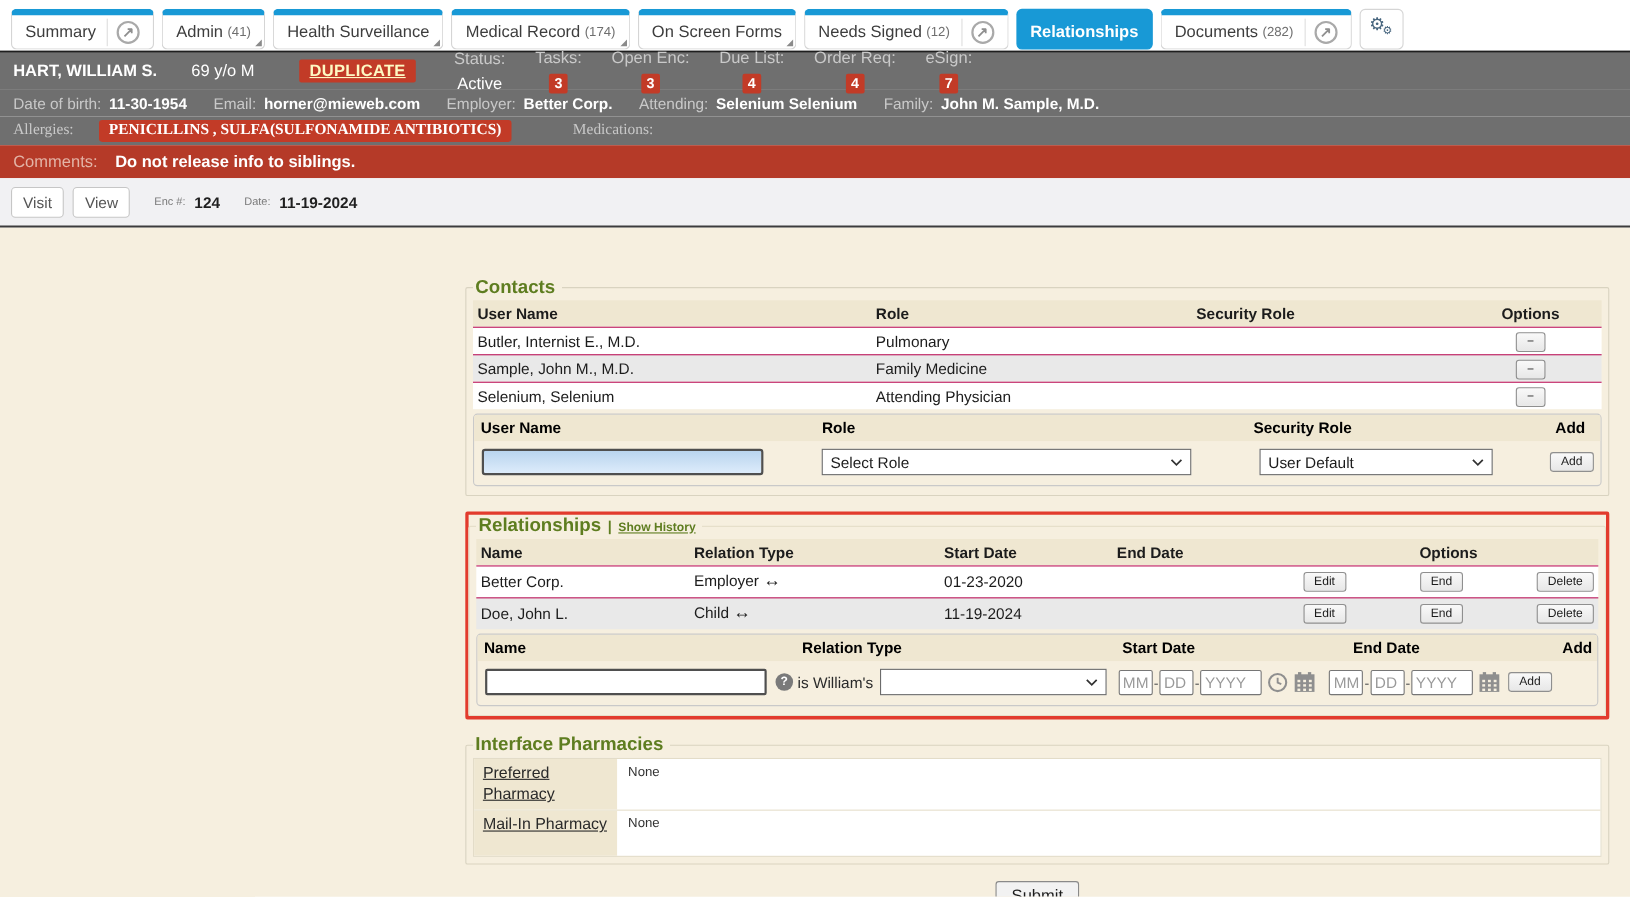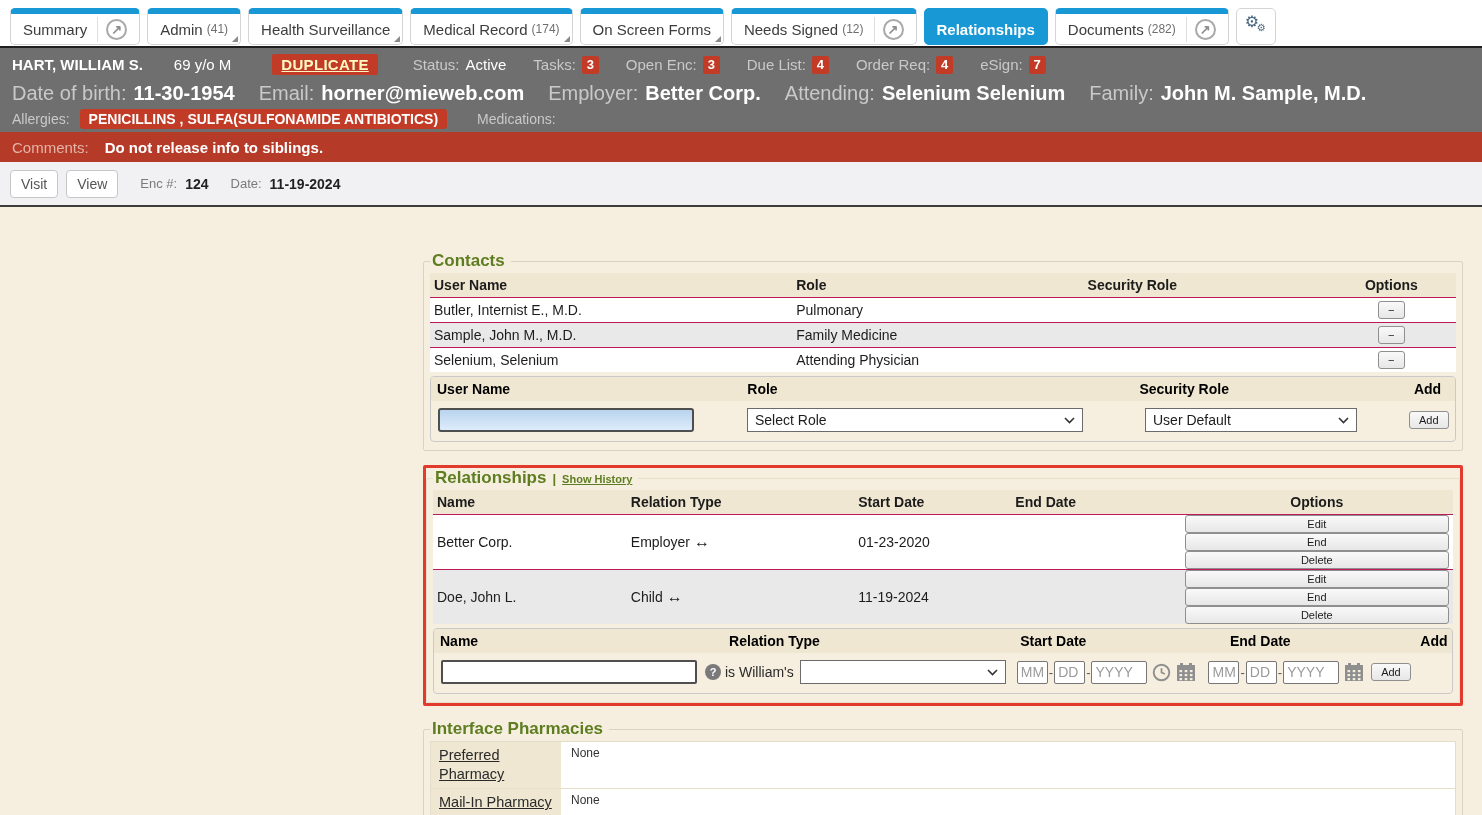--- a/index.html
+++ b/index.html
@@ -25,48 +25,48 @@
   .gearbtn { height:37px; width:40px; border:1px solid #d5d5d5; border-radius:5px;
     background:#fff; position:relative; cursor:pointer; }
   .gear1 { position:absolute; top:3px; left:8px; font-size:16px; color:#47657e; }
   .gear2 { position:absolute; top:13px; left:20px; font-size:10px; color:#47657e; }
   
   .bar1 { height:33px; background:#6f6f6f; color:#fff; display:flex; align-items:center;
     padding:0 12px; font-size:15px; gap:13px; white-space:nowrap; }
   .pname { font-weight:bold; margin-right:18px;text-align:right; }
   .agesex { margin-right:28px; }
   .lbl { color:#c9c9c9; }
-  .grp { display:flex; align-items:center; gap:6px; }
+  .grp { display:flex; align-items:center; gap:6px;flex-direction:column; }
   .badge { background:#c23b27; color:#fff; font-weight:bold; font-size:13px;
     min-width:17px; height:18px; line-height:18px; text-align:center; border-radius:2px;
     display:inline-block; padding:0 3px; cursor:pointer; }
   .dup { background:#c23b27; color:#fef9c3; font-weight:bold; text-decoration:underline;
     padding:2px 9px; border-radius:2px; margin-right:22px; cursor:pointer; letter-spacing:.3px; }
-  .bar2 { height:25px; background:#6f6f6f; color:#fff; font-size:20px;
+  .bar2 { height:25px; background:#6f6f6f; color:#fff; font-size:14px;
     display:flex; align-items:center; padding:0 12px; gap:7px; white-space:nowrap; }
   .val { color:#fff; font-weight:bold; }
   .sp { width:10px; }
   .bar3 { height:26px; background:#6f6f6f; color:#fff; font-size:14px;
-    display:flex; align-items:center; padding:0 12px; gap:10px; white-space:nowrap; }
+    display:flex; align-items:center; padding:0 12px; gap:23px; white-space:nowrap;font-family:Liberation Serif, serif; }
   .allergy-box { background:#c23b27; color:#fff; font-weight:bold; padding:2px 9px;
     border-radius:3px; cursor:pointer; }
   .med-link { color:#e8c546; cursor:pointer; }
   .med-link::after { content:", "; }
   .med-link:last-child::after { content:""; }
   
   .comments { height:30px; background:#b53a28; display:flex; align-items:center;
     padding:0 12px; font-size:15px; gap:16px; }
   .clabel { color:#e3b4a7; }
   .cvalue { color:#fff; font-weight:bold; }
   
   .encbar { height:45px; background:#f1f1f3; display:flex; align-items:center;
     padding:0 10px; gap:8px; border-bottom:2px solid #3c3c3c; }
   .btn-lg { background:#fff; border:1px solid #c6c6c6; border-radius:4px;
     padding:5px 10px; font-size:14px; color:#555; font-family:inherit; cursor:pointer; }
-  .enc-label { color:#7a7a7a; font-size:13px; margin-left:14px; }
+  .enc-label { color:#7a7a7a; font-size:10px; margin-left:14px; }
   .enc-value { color:#1f1f1f; font-weight:bold; font-size:14px; }
   
   .content { background:#f6efdf; height:657px; padding-top:44px; }
   .col { width:1040px; margin-left:423px; }
   fieldset.fs { border:1px solid #d9d3c0; border-radius:2px; margin:0; padding:2px 6px 8px; background:#f6efdf; }
   .fs-legend { font-size:17px; font-weight:bold; color:#5e7d20; padding:0 6px 0 2px; }
   .thead { display:grid; background:#efe7d1; font-weight:bold; font-size:14px;
     color:#1c1c1c; height:24px; align-items:center; padding:0; }
   .thead > div { padding:0 4px; }
   .trow { display:grid; background:#fff; font-size:14px; color:#1c1c1c;
@@ -103,21 +103,21 @@
   .help-circ { display:inline-flex; align-items:center; justify-content:center;
     width:16px; height:16px; background:#7a7a7a; color:#fff; border-radius:50%;
     font-size:11px; font-weight:bold; margin-left:8px; }
   .helper-txt { font-size:14px; color:#2a2a2a; margin:0 6px 0 4px; white-space:nowrap; }
   .icon-btn { background:none; border:none; padding:0; margin-left:5px; cursor:pointer; line-height:0; }
   .redbox { border:3px solid #e23b2d; border-radius:2px; margin-top:14px; }
   .legend-wrap { display:flex; align-items:baseline; gap:6px; }
   .show-hist { font-size:11px; font-weight:bold; color:#5e7d20; text-decoration:underline; cursor:pointer; }
   .legend-sep { color:#5e7d20; font-size:13px; }
   .arrow { font-weight:bold; font-size:16px; margin-left:4px; }
-  .rel-options { display:flex; justify-content:space-between; padding:0 16px 0 22px;flex-direction:column; }
+  .rel-options { display:flex; justify-content:space-between; padding:0 16px 0 22px; }
   
   .ph-table { background:#fff; border:1px solid #e3dcc8; }
   .ph-row { display:flex; min-height:42px; border-top:1px solid #e6dfca; }
   .ph-row:first-child { border-top:none; }
   .ph-label { width:130px; background:#efe7d1; padding:4px 8px; font-size:14.5px;
     line-height:1.32; }
   .ph-link { color:#2a2a2a; text-decoration:underline; cursor:pointer; }
   .ph-value { padding:4px 10px; font-size:12px; color:#333; }
   .submit-row { text-align:center; margin-top:15px; }
   .btn-submit { background:#f2f2f2; border:1px solid #8a8a8a; border-radius:3px;

